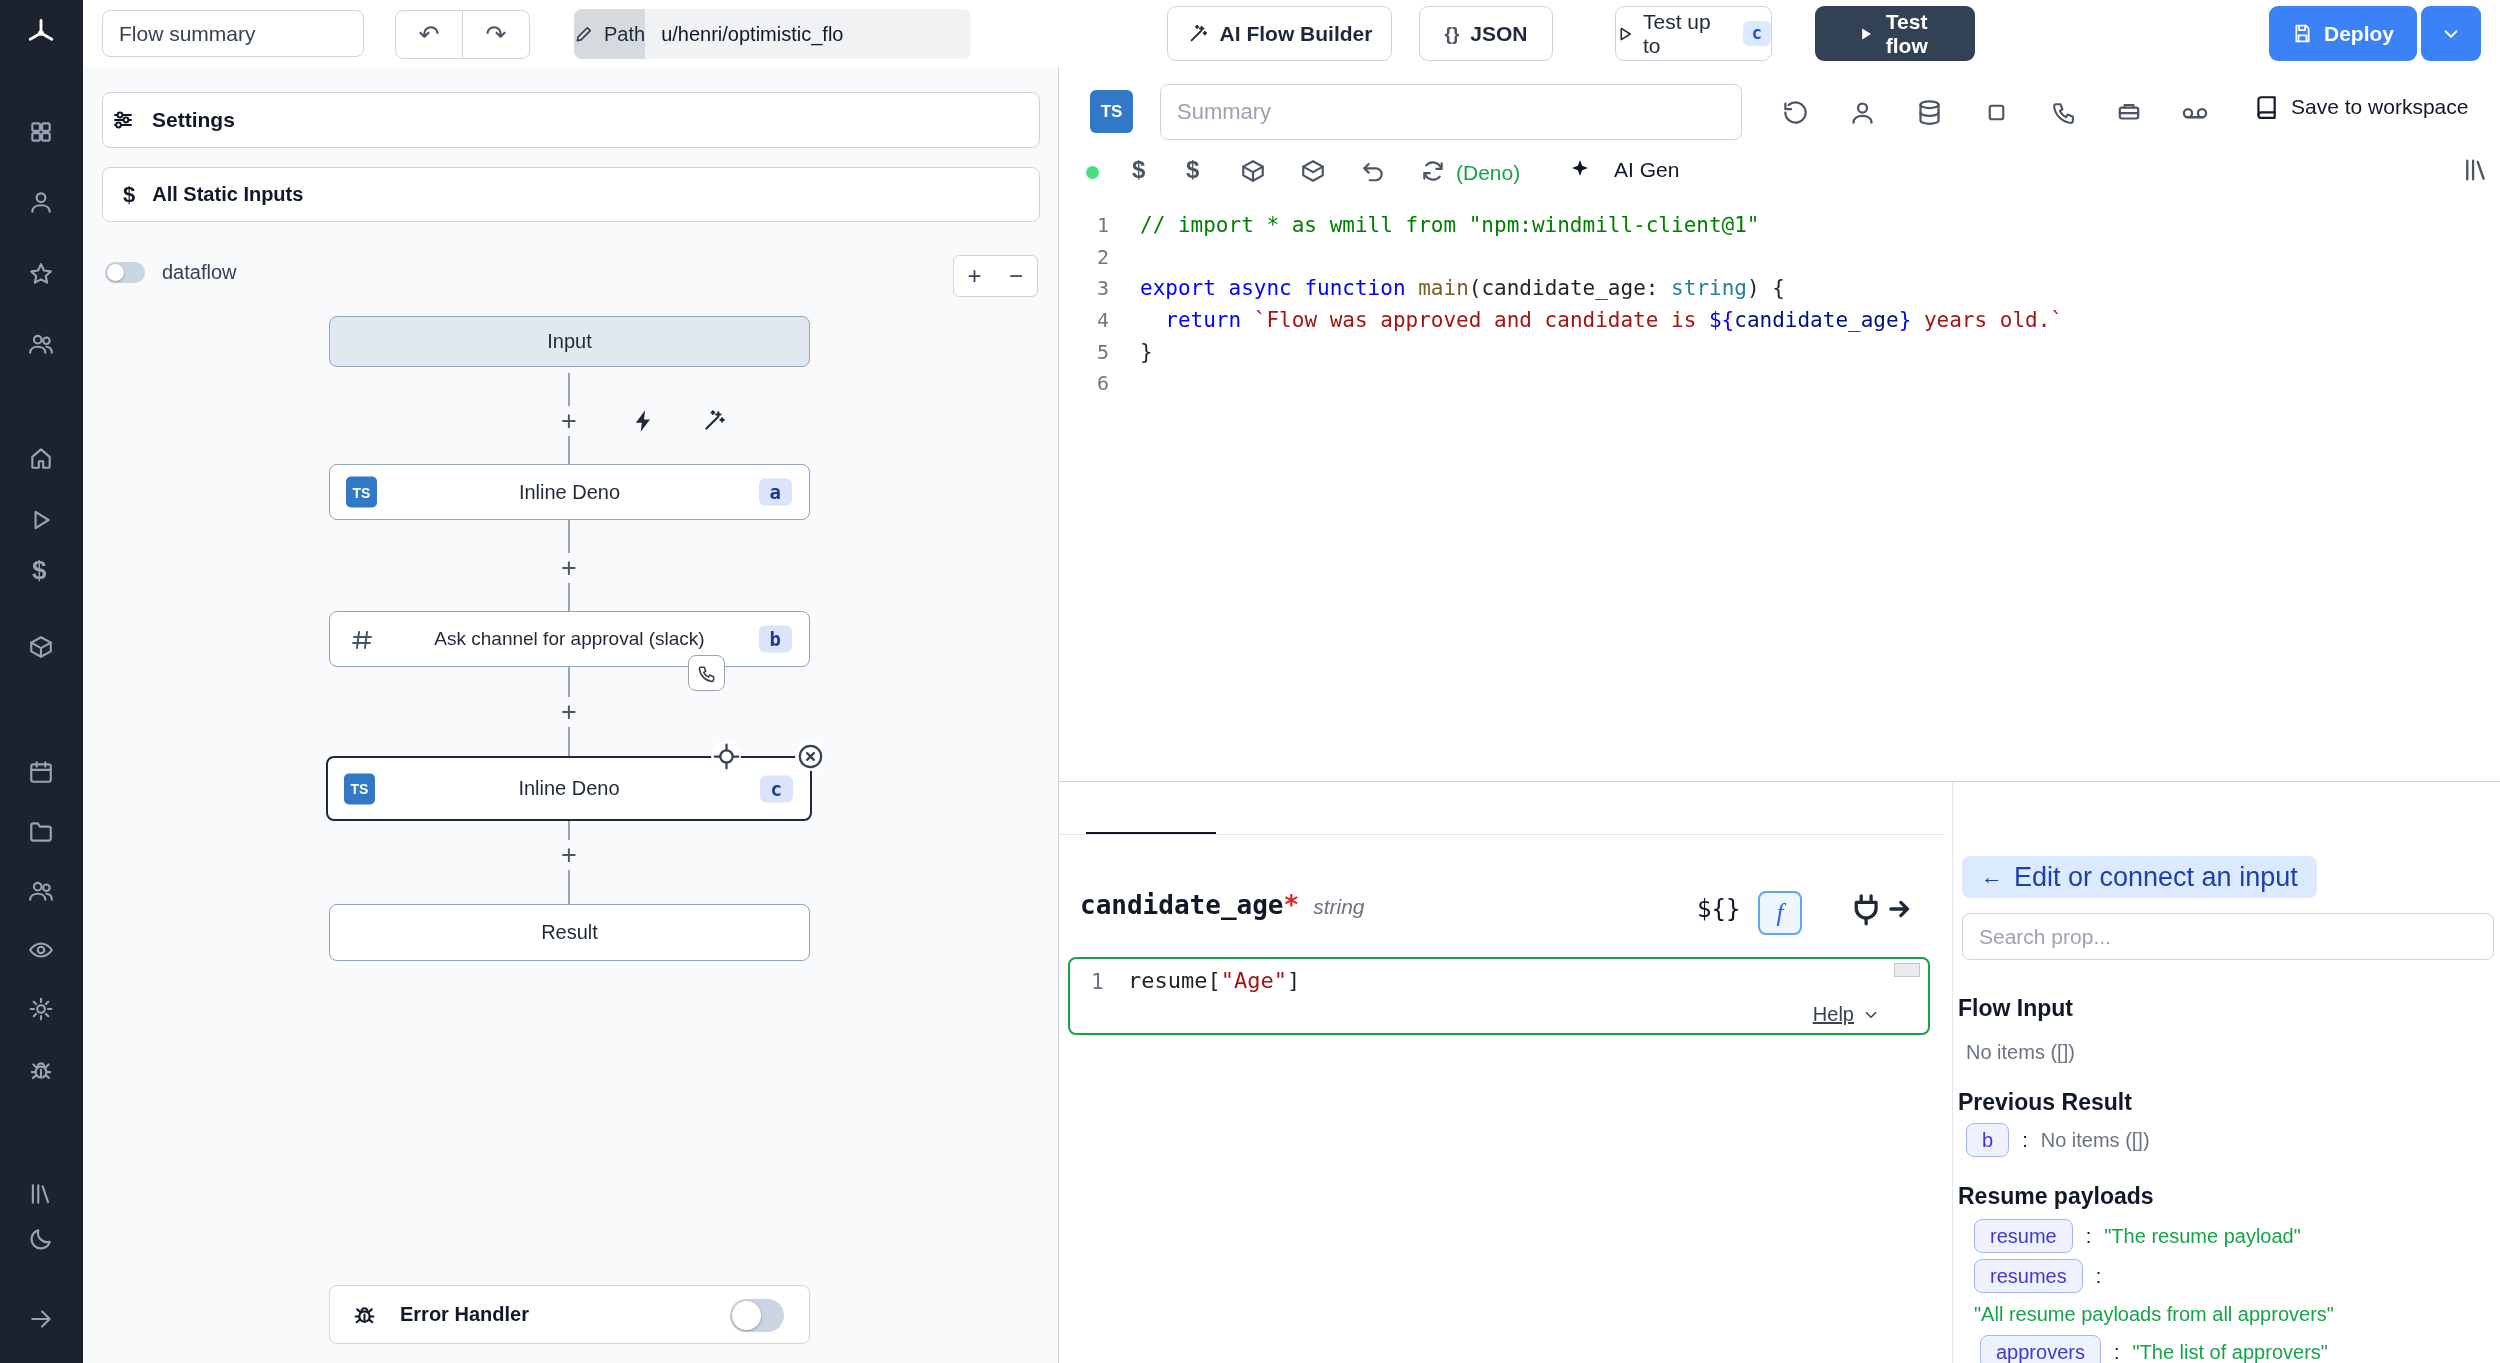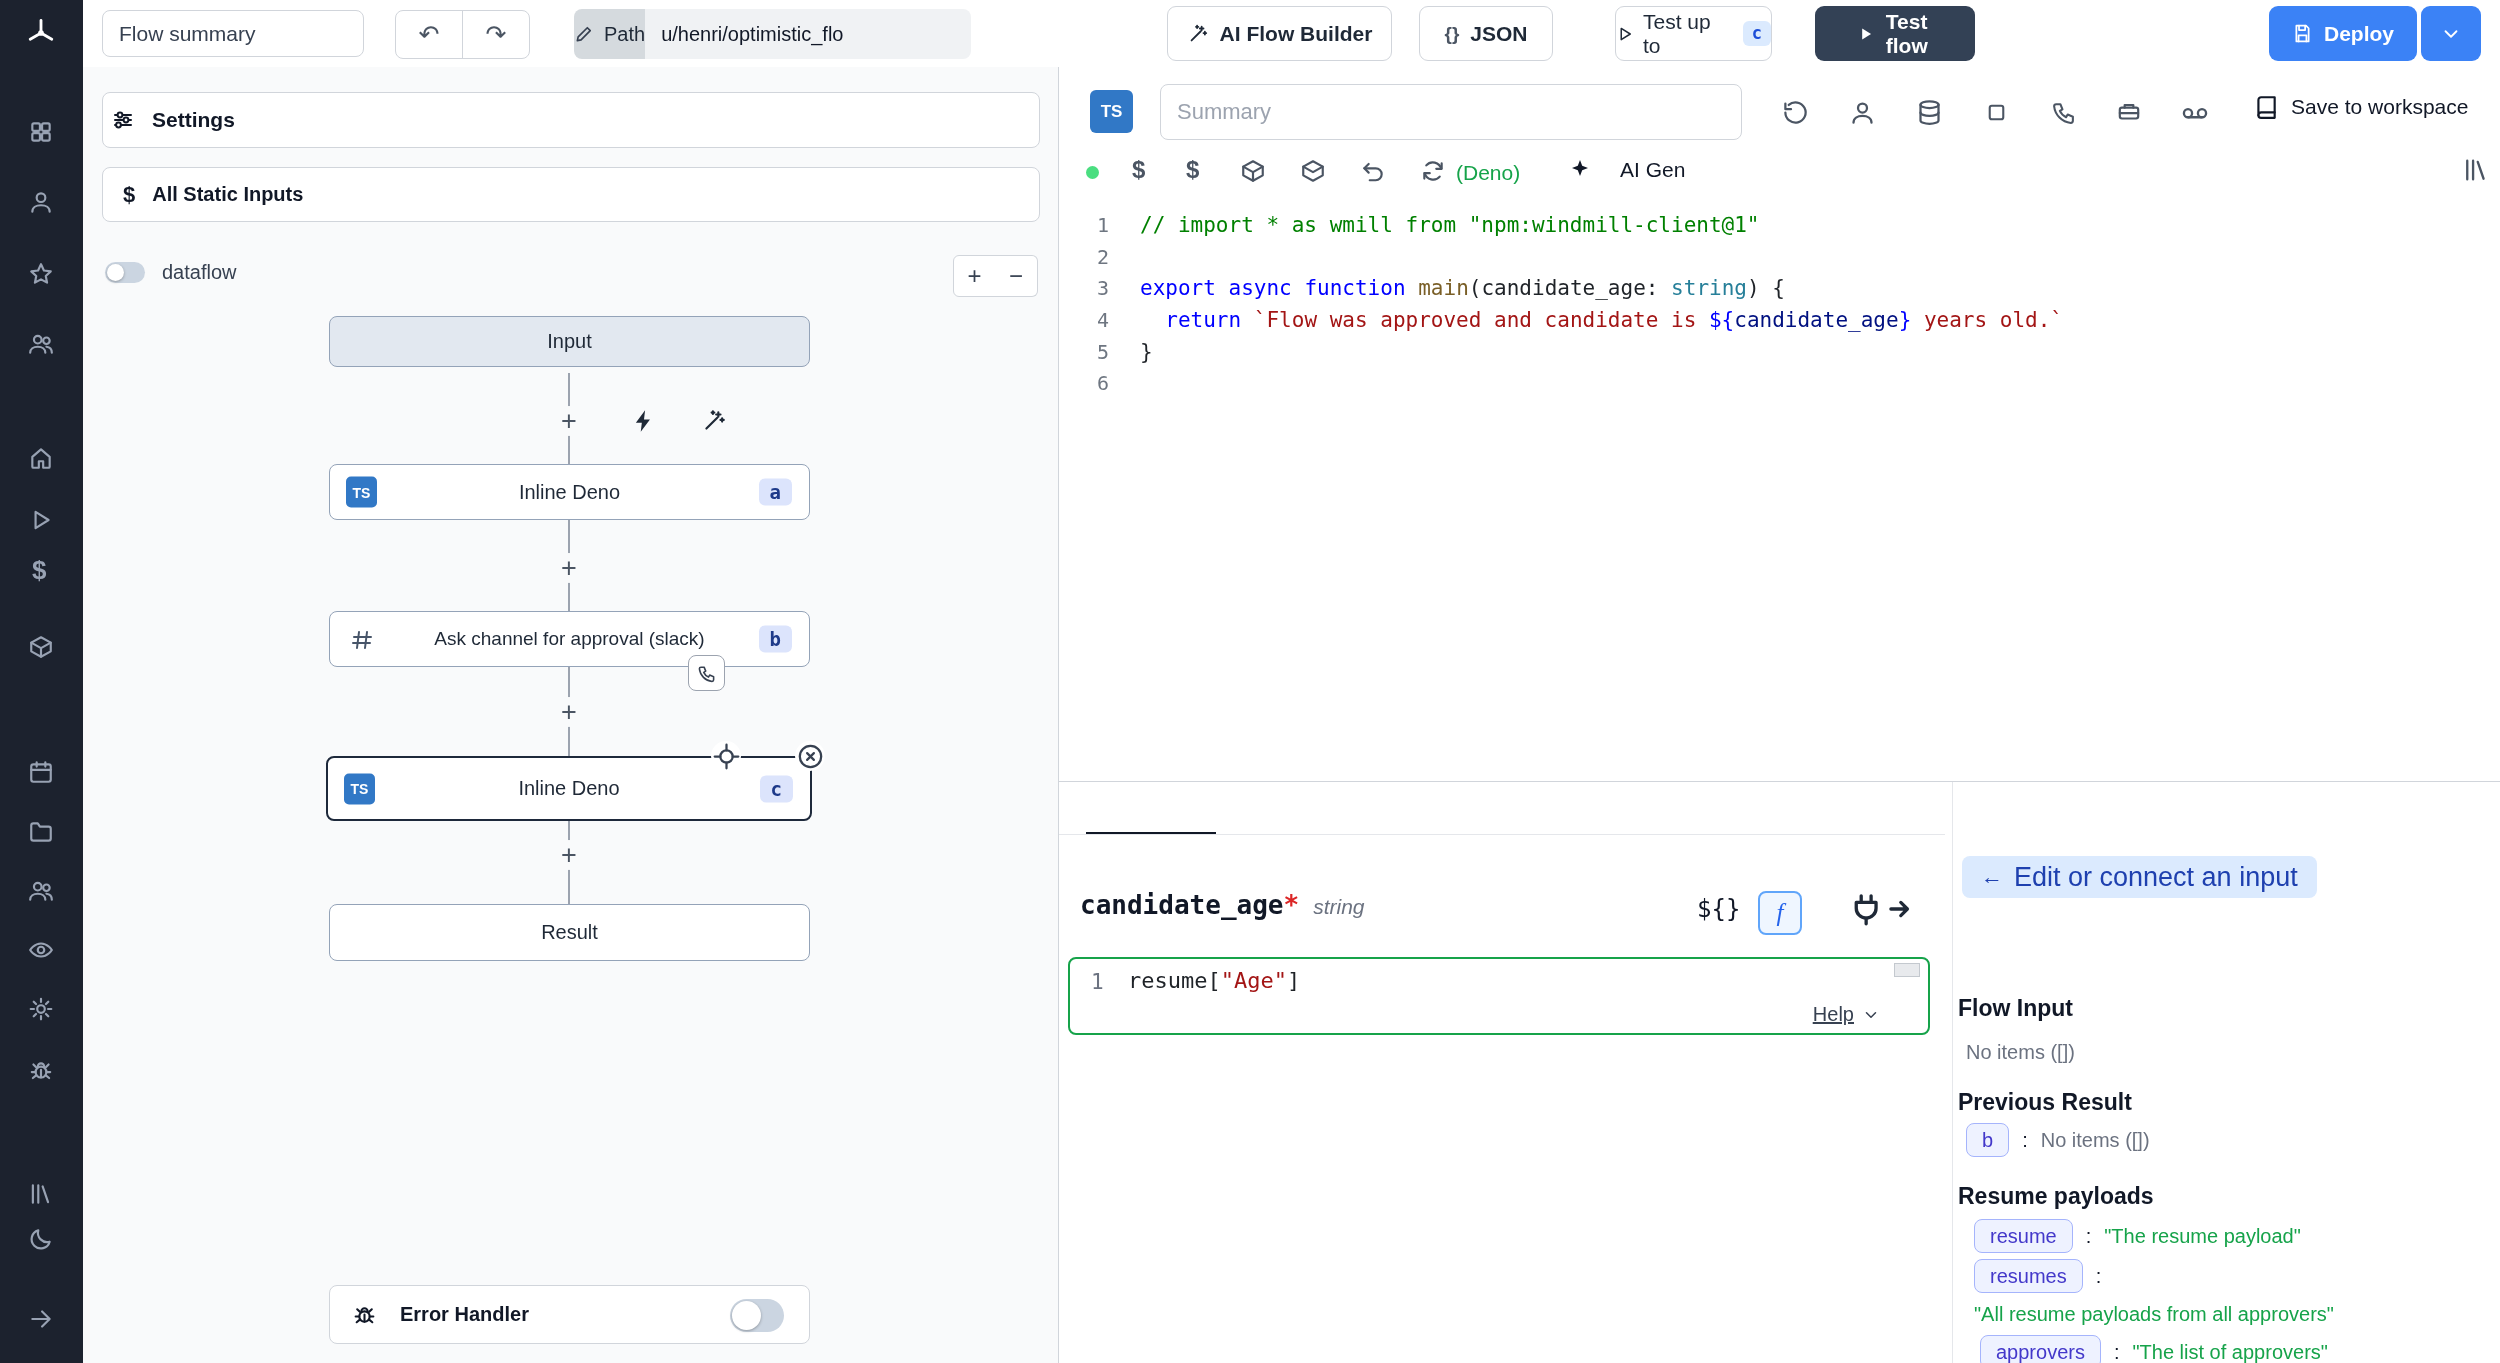--- a/index.html
+++ b/index.html
@@ -474,21 +474,21 @@
     <div class="tb-icon" style="left:361px;top:91px;">
         <svg width="26" height="26" viewBox="0 0 24 24">
           <g class="ic">
             <path d="M20 5v5h-5"></path>
             <path d="M4 19v-5h5"></path>
             <path d="M19.6 10a8 8 0 0 0-13.8-3.2M4.4 14a8 8 0 0 0 13.8 3.2"></path>
           </g>
         </svg>
       </div>
     <span class="ab" style="left:397px;top:94px;font-size:21px;color:#16a34a;">(Deno)</span>
-    <div class="ab flx" style="left:509px;top:91px;gap:28px;cursor:pointer;color:#111827;">
+    <div class="ab flx" style="left:509px;top:91px;gap:22px;cursor:pointer;color:#111827;">
       <svg width="24" height="24" viewBox="0 0 24 24">
           <path d="M12 2l2.2 5.8L20 10l-5.8 2.2L12 18l-2.2-5.8L4 10l5.8-2.2z" fill="currentColor"></path>
         </svg>
       <span style="font-size:21px;">AI Gen</span>
     </div>
     <div class="tb-icon" style="left:1403px;top:89px;">
         <svg width="28" height="28" viewBox="0 0 24 24">
           <g class="ic">
             <path d="M4.5 4v16M9.5 4v16M13.5 5l5 14.5"></path>
           </g>
@@ -550,20 +550,21 @@
           </svg>
       </div>
     </div>
 
     <div class="ab" style="left:893px;top:0;width:1px;height:582px;background:#e5e7eb;"></div>
 
     <div class="ab flx" style="left:903px;top:74px;height:42px;padding:0 19px;background:#dbeafe;border-radius:8px;gap:11px;cursor:pointer;">
       <span style="font-size:22px;color:#1e40af;">←</span>
       <span style="font-size:27px;color:#1e40af;">Edit or connect an input</span>
     </div>
+    <input class="ab inp" style="left: 903px; top: 131px; width: 532px; height: 47px; box-sizing: border-box;" placeholder="Search prop...">
 
     <span class="prop-title" style="left:899px;top:213px;">Flow Input</span>
     <span class="prop-grey" style="left:907px;top:259px;">No items ([])</span>
 
     <span class="prop-title" style="left:899px;top:307px;">Previous Result</span>
     <div class="prop-row" style="left:907px;top:341px;">
       <span class="pbadge">b</span>
       <span class="pcolon">:</span>
       <span class="prop-grey" style="position:static;">No items ([])</span>
     </div>

